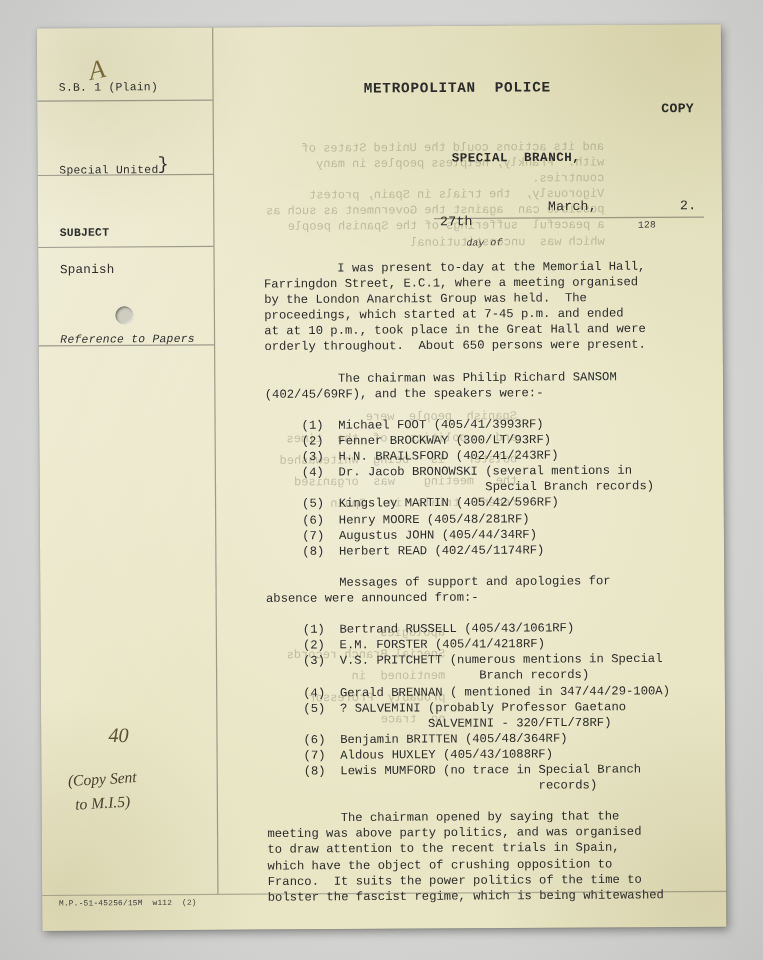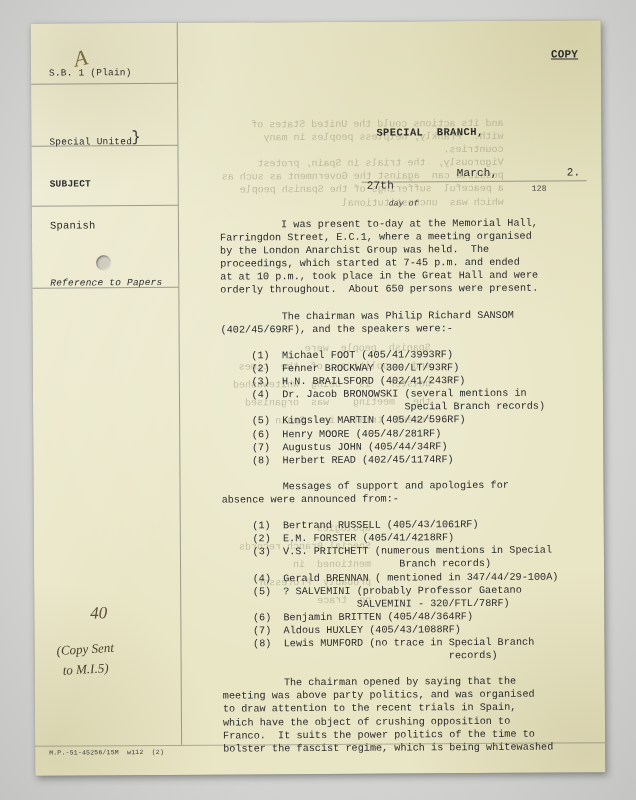--- a/index.html
+++ b/index.html
@@ -53,21 +53,21 @@
   .tw{
     position:absolute;
     font-family:"Liberation Mono", monospace;
     color:#2b2b2b;
     white-space:pre;
     letter-spacing:0.2px;
   }
   .left-col{font-size:9.5px;color:#2e2e2e;}
   .small{font-size:8px;}
   .bold{font-weight:bold;}
-  .u{text-decoration:underline;}
+  .u{margin-top:37px;}
   
   .ghost{
     position:absolute;
     font-family:"Liberation Mono", monospace;
     color:rgba(110,106,80,0.35);
     white-space:pre;
     transform:scaleX(-1);
     font-size:10px;
     pointer-events:none;
   }
@@ -127,25 +127,26 @@
 
     <div class="hand" style="left:43px;top:22px;font-size:22px;transform:rotate(-12deg);color:#7a6a3a;">A</div>
 
     <div class="tw bold u" style="left:520px;top:28px;font-size:11px;">COPY</div>
 
     <div class="tw left-col" style="left:18px;top:44px;">S.B. 1 (Plain)</div>
 
     <div class="tw left-col" style="left:18px;top:113px;">Special United</div>
     <div class="tw left-col" style="left:100px;top:106px;font-size:15px;">}</div>
 
-    <div class="tw left-col bold" style="left:18px;top:155px;">SUBJECT</div>
+    <div class="tw left-col bold" style="left:18px;top:165px;">SUBJECT</div>
     <div class="tw" style="left:18px;top:196px;font-size:10.5px;">Spanish</div>
 
     <div class="tw left-col" style="left:18px;top:254px;font-style:italic;">Reference to Papers</div>
 
+    <div class="tw bold" style="left:272px;top:45px;font-size:12px;letter-spacing:0.6px;">METROPOLITAN  POLICE</div>
 
     <div class="tw bold" style="left:345px;top:105px;font-size:10.5px;letter-spacing:0.4px;text-align:right;">SPECIAL  BRANCH,</div>
 
     <div class="tw" style="left:335px;top:158px;font-size:11px;">27th</div>
     <div class="tw" style="left:425px;top:146px;font-size:11px;">March,</div>
     <div class="tw" style="left:535px;top:146px;font-size:11px;">2.</div>
     <div class="tw small" style="left:357px;top:177px;color:#3a3a3a;font-style:italic;">day of</div>
     <div class="tw small" style="left:500px;top:163px;color:#3a3a3a;">128</div>
     <div style="position:absolute;left:330px;top:160px;width:225px;height:1px;background:rgba(60,60,60,0.45);"></div>
 

